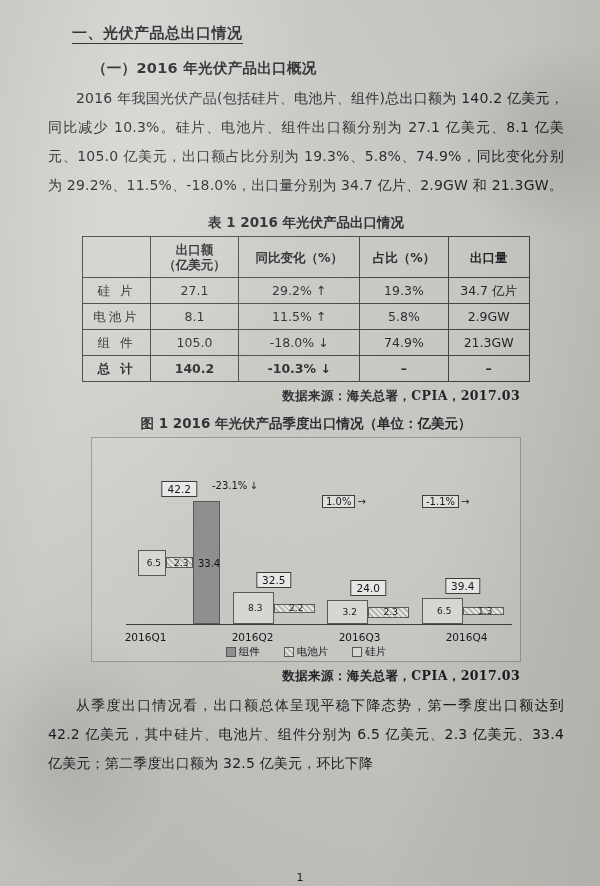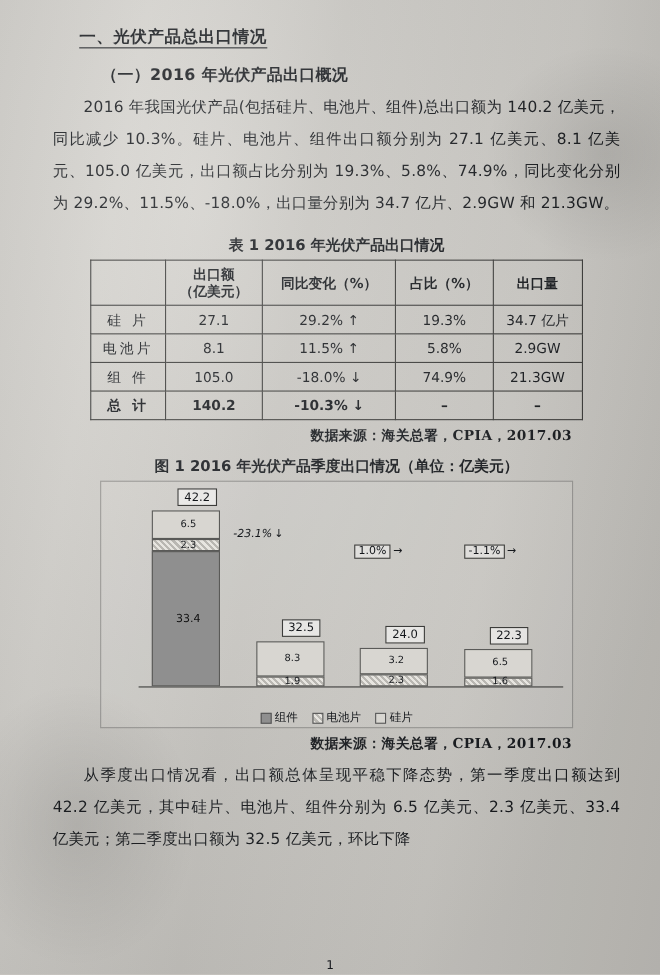--- a/index.html
+++ b/index.html
@@ -64,39 +64,39 @@
     margin:10px 0 2px 0;
   }
   .chart{
     position:relative;width:430px;height:225px;margin:4px auto 0 auto;
     background:rgba(255,255,255,.07);
     border:1px solid rgba(60,60,60,.35);
     box-sizing:border-box;
   }
   .axis-x{position:absolute;left:34px;right:8px;bottom:36px;border-bottom:1px solid #3c3c3a;}
   .bars{position:absolute;left:40px;right:10px;bottom:37px;height:170px;display:flex;justify-content:space-around;align-items:flex-end;}
-  .bargroup{width:82px;display:flex;flex-direction:column;position:relative;}
+  .bargroup{width:82px;display:flex;flex-direction:row;align-items:center;position:relative;}
   .seg{width:62px;box-sizing:border-box;position:relative;}
   .seg span{
     position:absolute;left:4px;right:0;top:50%;transform:translateY(-50%);
     text-align:center;font-size:10px;color:#15181c;
   }
   .seg.mod{background:#8f8f8f;border:1px solid #5a5a58;}
   .seg.cell{background:repeating-linear-gradient(45deg,#e7e5e0,#e7e5e0 2px,#b9b7b2 2px,#b9b7b2 4px);border:1px solid #5a5a58;}
   .seg.wafer{background:#d8d6d1;border:1px solid #5a5a58;}
   .seg.cell span,.seg.wafer span{color:#15181c;font-size:9px;}
   .seg.mod span{color:#111;}
   .totbox{
     position:absolute;top:-20px;left:50%;transform:translateX(-50%);
     border:1px solid #3c3c3a;background:rgba(255,255,255,.55);
     font-size:10.5px;padding:1px 5px;white-space:nowrap;color:#14171b;
   }
   .xlab{position:absolute;bottom:18px;left:0;width:100%;display:flex;justify-content:space-around;}
   .xlab div{width:62px;text-align:center;font-size:10.5px;color:#14171b;}
-  .legend{position:absolute;bottom:2px;left:0;width:100%;display:flex;justify-content:center;gap:13px;font-size:10.5px;color:#14171b;font-family:Liberation Serif, serif;}
+  .legend{position:absolute;bottom:2px;left:0;width:100%;display:flex;justify-content:center;gap:24px;font-size:10.5px;color:#14171b;}
   .legend i{display:inline-block;width:8px;height:8px;margin-right:3px;vertical-align:middle;}
   .legend .k1{background:#8f8f8f;border:1px solid #555;}
   .legend .k2{background:repeating-linear-gradient(45deg,#e7e5e0,#e7e5e0 2px,#b9b7b2 2px,#b9b7b2 4px);border:1px solid #555;}
   .legend .k3{background:#d8d6d1;border:1px solid #555;}
   .delta{
     position:absolute;font-size:10px;color:#14171b;white-space:nowrap;
   }
   .delta .bx{border:1px solid #3c3c3a;background:rgba(255,255,255,.4);padding:0 3px;}
   .arrow{display:inline-block;margin-left:2px;}
   .pgnum{
@@ -169,21 +169,21 @@
     </tbody>
   </table>
 
   <div class="src">数据来源：海关总署，CPIA，2017.03</div>
 
   <div class="fig-title">图 1 2016 年光伏产品季度出口情况（单位：亿美元）</div>
 
   <div class="chart">
     <div class="axis-x"></div>
 
-    <div class="delta" style="left:120px;top:42px;font-style:italic;">
+    <div class="delta" style="left:120px;top:42px;">
       <span>-23.1%</span><span class="arrow">↓</span>
     </div>
     <div class="delta" style="left:230px;top:58px;">
       <span class="bx">1.0%</span><span class="arrow">→</span>
     </div>
     <div class="delta" style="left:330px;top:58px;">
       <span class="bx">-1.1%</span><span class="arrow">→</span>
     </div>
 
     <div class="bars">
@@ -200,46 +200,52 @@
             <span>33.4</span>
           </div>
       </div>
 
       <div class="bargroup">
         <div class="totbox">32.5</div>
         <div class="seg wafer" style="height:32px;">
             <span>8.3</span>
           </div>
         <div class="seg cell" style="height:9px;">
-            <span>1.9</span>
+            <span>2.2</span>
           </div>
       </div>
 
       <div class="bargroup">
         <div class="totbox">24.0</div>
         <div class="seg wafer" style="height:24px;">
             <span>3.2</span>
           </div>
         <div class="seg cell" style="height:11px;">
             <span>2.3</span>
           </div>
       </div>
 
       <div class="bargroup">
-        <div class="totbox">22.3</div>
+        <div class="totbox">39.4</div>
         <div class="seg wafer" style="height:26px;">
             <span>6.5</span>
           </div>
         <div class="seg cell" style="height:8px;">
-            <span>1.6</span>
-          </div>
-      </div>
-
-    </div>
-
+            <span>1.3</span>
+          </div>
+      </div>
+
+    </div>
+
+    <div class="xlab">
+      <div>2016Q1</div>
+      <div>2016Q2</div>
+      <div>2016Q3</div>
+      <div>2016Q4</div>
+    </div>
 
     <div class="legend">
       <span><i class="k1"></i><span>组件</span></span>
       <span><i class="k2"></i><span>电池片</span></span>
       <span><i class="k3"></i><span>硅片</span></span>
     </div>
   </div>
 
   <div class="src">数据来源：海关总署，CPIA，2017.03</div>
 

